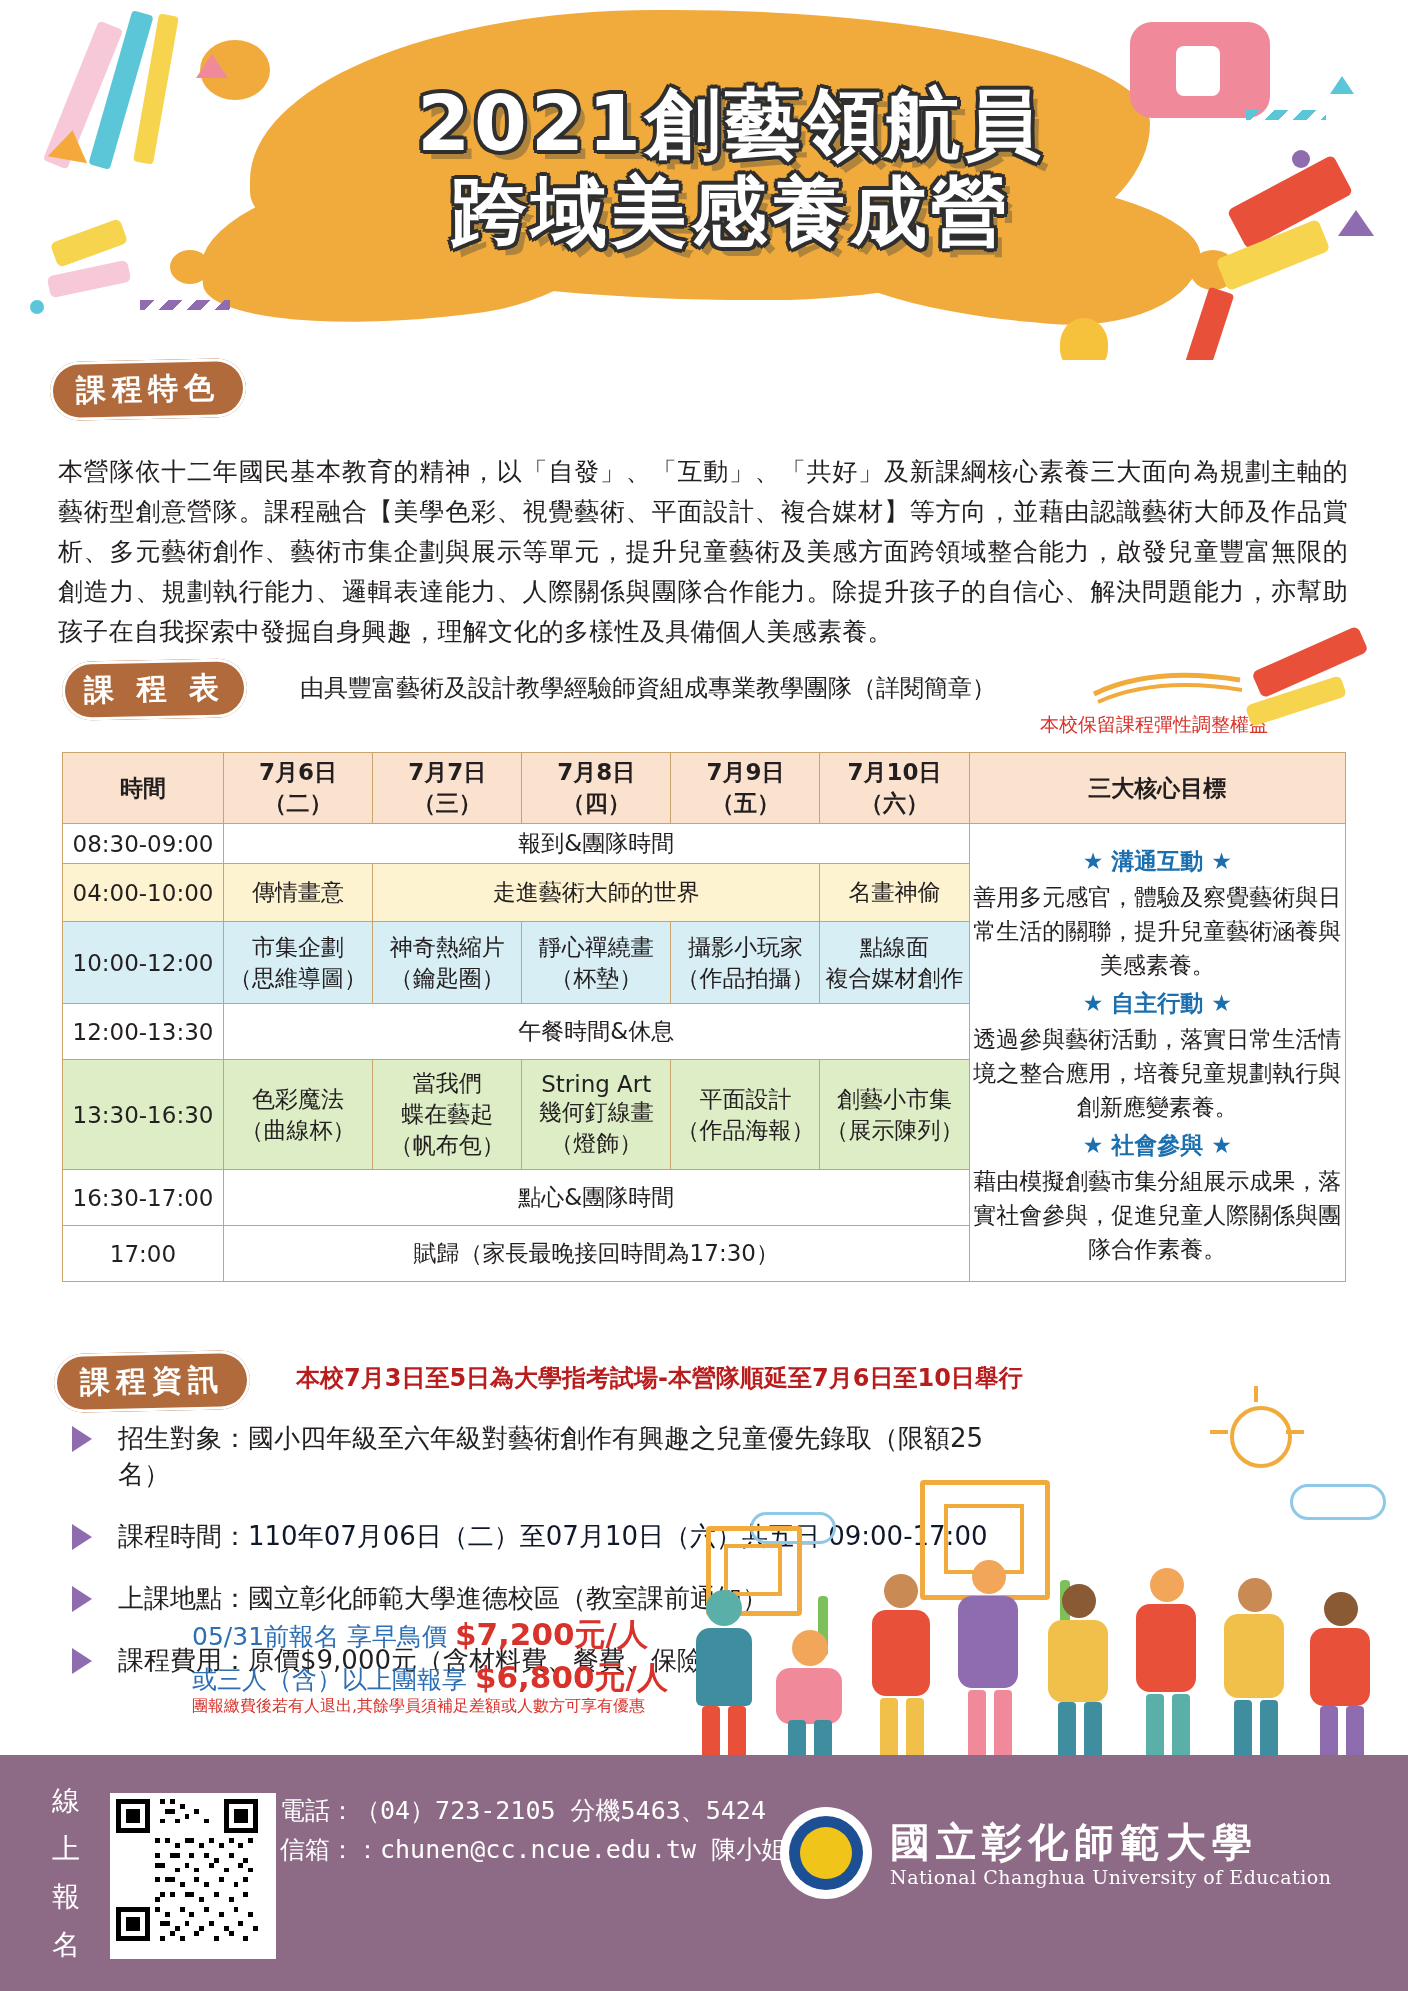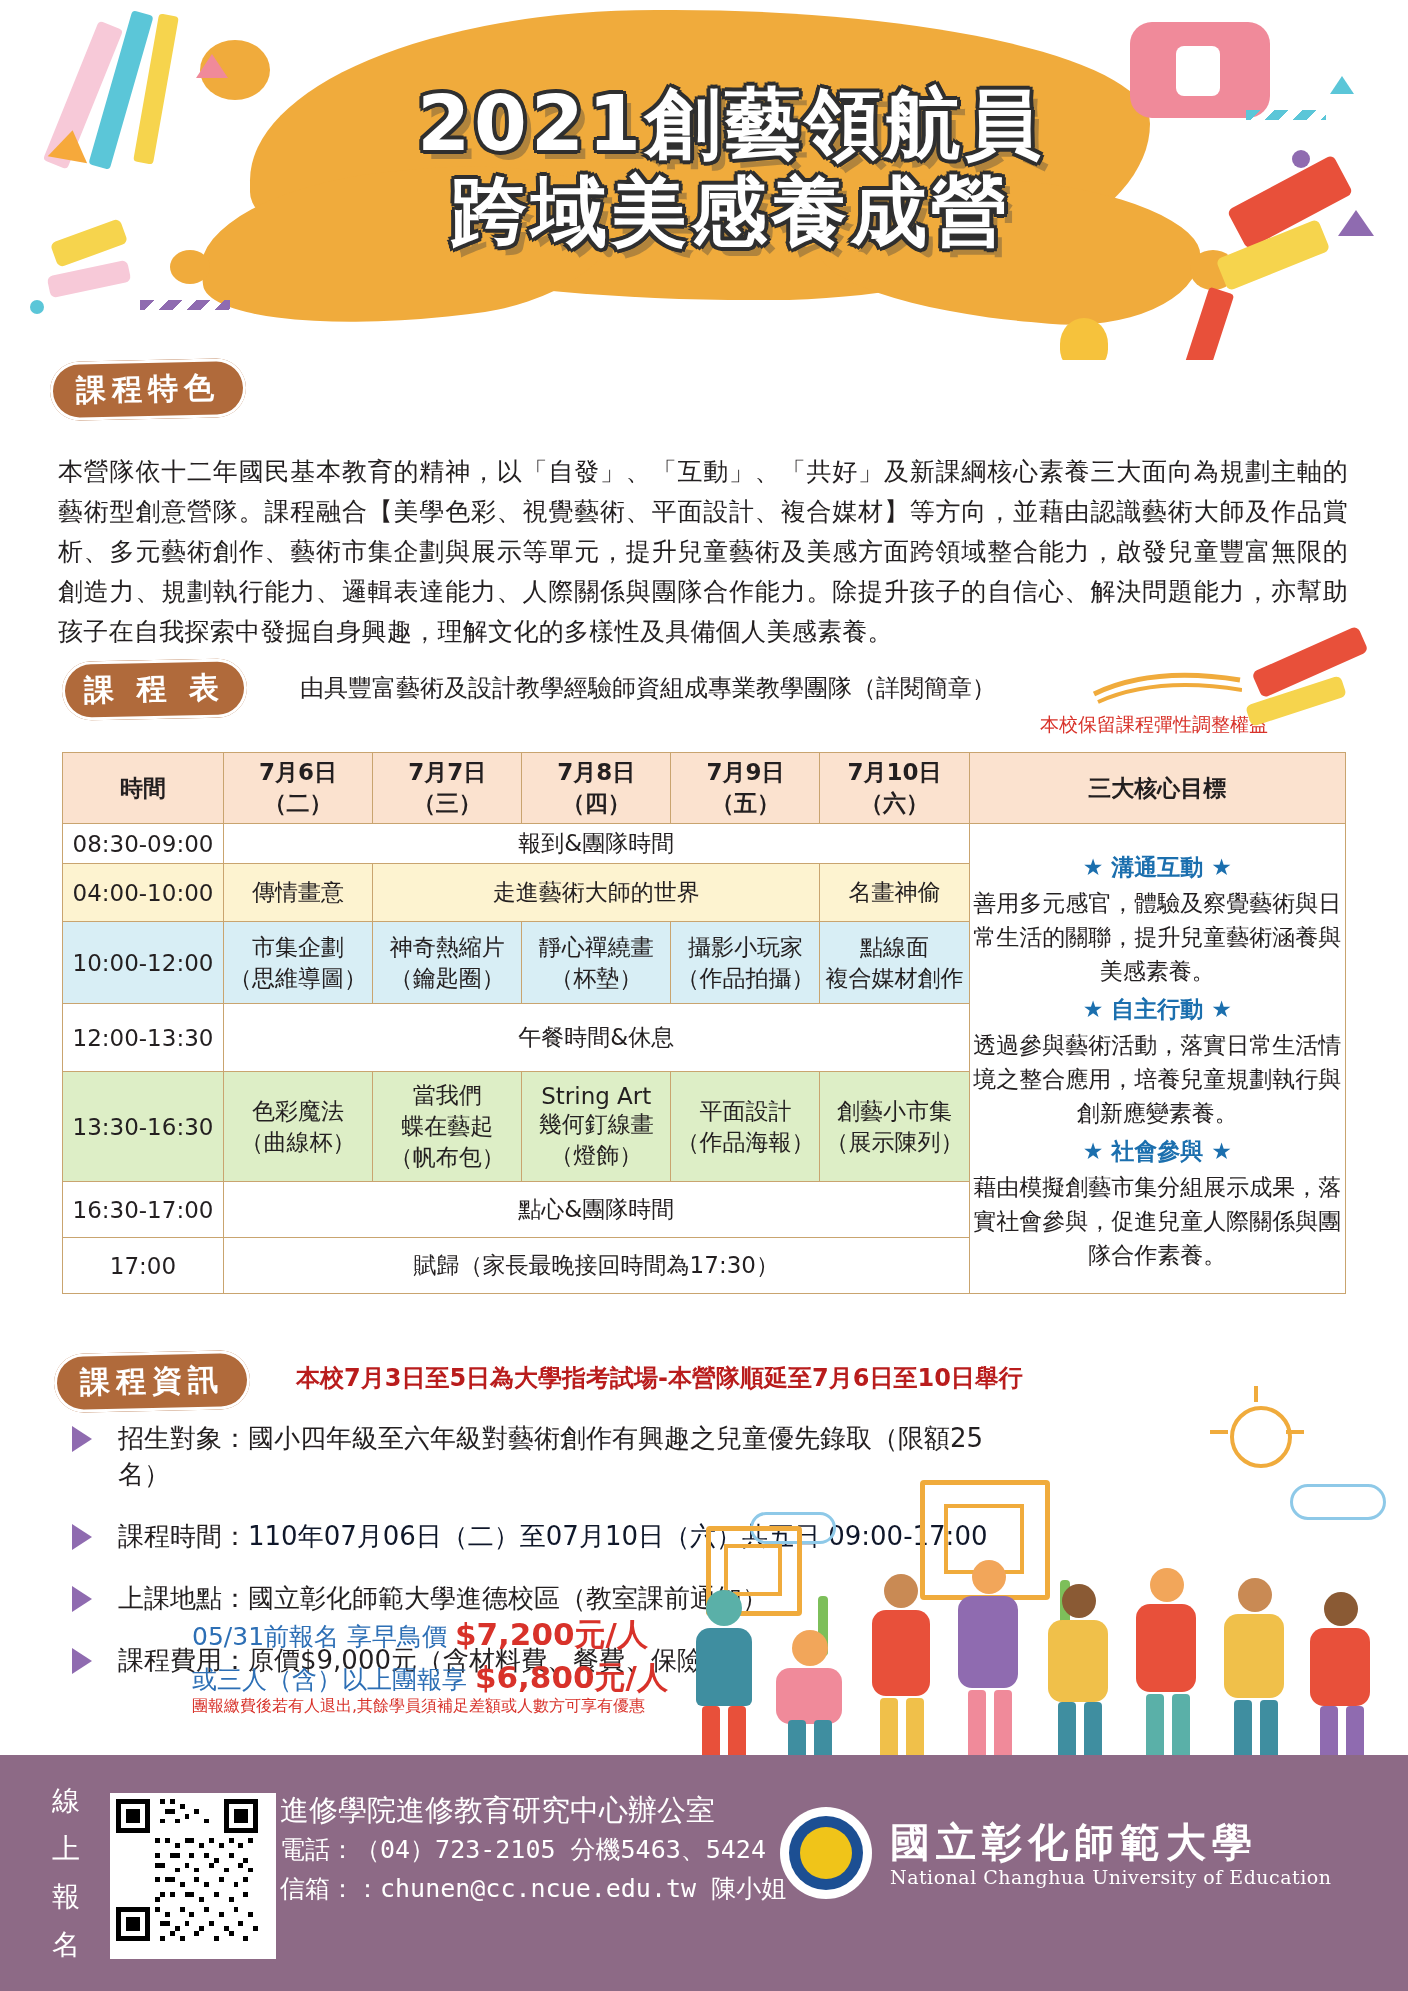--- a/index.html
+++ b/index.html
@@ -239,21 +239,21 @@
     <td style="white-space:pre-line">神奇熱縮片
 （鑰匙圈）</td>
     <td style="white-space:pre-line">靜心禪繞畫
 （杯墊）</td>
     <td style="white-space:pre-line">攝影小玩家
 （作品拍攝）</td>
     <td style="white-space:pre-line">點線面
 複合媒材創作</td>
   </tr>
 
-  <tr class="row-a" style="height:68px">
+  <tr class="row-a" style="height:56px">
     <td>12:00-13:30</td>
     <td colspan="5">午餐時間&amp;休息</td>
   </tr>
 
   <tr class="row-g" style="height:110px">
     <td>13:30-16:30</td>
     <td style="white-space:pre-line">色彩魔法
 （曲線杯）</td>
     <td style="white-space:pre-line">當我們
 蝶在藝起
@@ -480,21 +480,20 @@
           <rect x="20" y="28" width="1" height="1"></rect>
           <rect x="23" y="27" width="1" height="1"></rect>
         <rect x="26" y="28" width="1" height="1"></rect>
         <rect x="8" y="20" width="1" height="1"></rect>
           <rect x="8" y="13" width="1" height="1"></rect>
       </g>
     </svg>
   </div>
 
   <div class="f-text">
-    <div class="big">進修學院進修教育研究中心辦公室</div>
     <div>電話：（04）723-2105 分機5463、5424</div>
     <div>信箱：：chunen@cc.ncue.edu.tw 陳小姐</div>
   </div>
 
   <div class="uni">
     <div class="logo">
       <div class="inner"></div>
       <div class="inner2"></div>
     </div>
     <div class="names">

